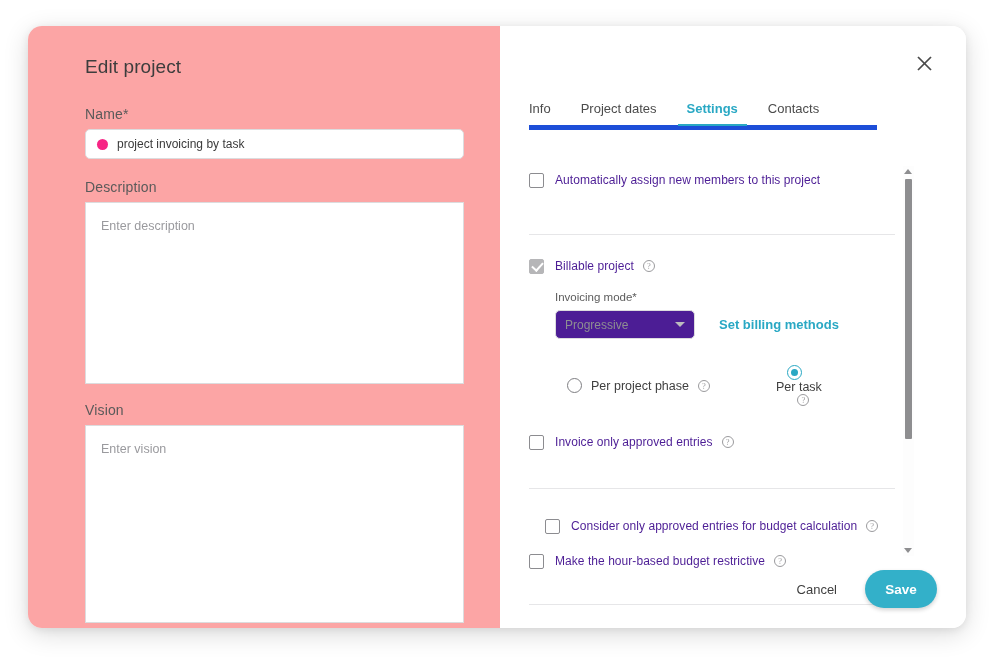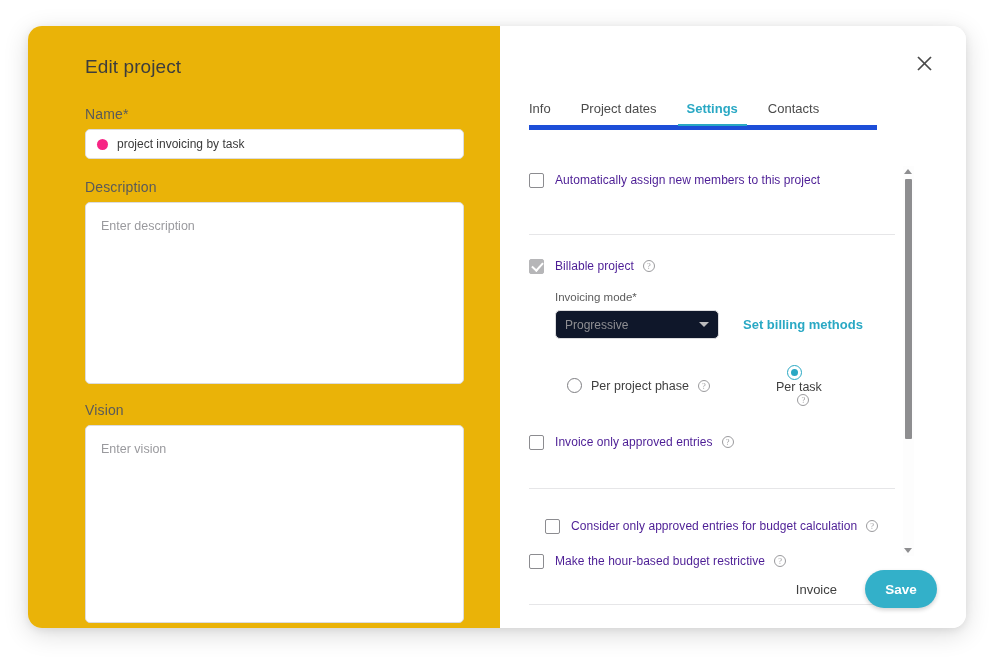--- a/index.html
+++ b/index.html
@@ -23,21 +23,21 @@
     border-radius: 14px;
     background: #ffffff;
     box-shadow: 0 6px 26px rgba(0,0,0,0.14), 0 2px 8px rgba(0,0,0,0.08);
     display: flex;
     overflow: hidden;
   }
 
   
   .left-panel {
     width: 472px;
-    background: #eab308;
+    background: #fca5a5;
     padding: 30px 36px 0 57px;
     position: relative;
   }
 
   .dialog-title {
     font-size: 19px;
     color: #3d3d3d;
     font-weight: 400;
     letter-spacing: .1px;
     margin-bottom: 28px;
@@ -68,21 +68,21 @@
     margin-right: 9px;
   }
   .name-value {
     font-size: 12px;
     color: #3a3a3a;
   }
 
   .text-area {
     background: #ffffff;
     border: 1px solid #dcdcde;
-    border-radius: 5px;
+    border-radius: 0;
     padding: 16px 15px;
     font-size: 12.5px;
     color: #9a9a9e;
   }
   .ta-desc { height: 182px; margin-bottom: 18px; }
   .ta-vision { height: 198px; }
 
   
   .right-panel {
     flex: 1;
@@ -205,29 +205,29 @@
 
   
   .indent { margin-left: 26px; }
   .sub-label {
     font-size: 11.5px;
     color: #5d5d5d;
     margin-bottom: 7px;
   }
   .mode-row { display: flex; align-items: center; }
   .select {
-    width: 164px;
+    width: 140px;
     height: 29px;
     border: 1px solid #dcdcde;
     border-radius: 5px;
     display: flex;
     align-items: center;
     padding: 0 9px;
     cursor: pointer;
-    background: #0f172a;
+    background: #4c1d95;
   }
   .select-value {
     font-size: 12px;
     color: #8e8e92;
     flex: 1;
   }
   .caret {
     width: 0; height: 0;
     border-left: 5px solid transparent;
     border-right: 5px solid transparent;
@@ -441,18 +441,18 @@
       </div>
 
       <div class="sbar">
         <div class="sb-arrow up"></div>
         <div class="sb-thumb"></div>
         <div class="sb-arrow down"></div>
       </div>
     </div>
 
     <div class="footer">
-      <button class="btn-cancel">Invoice</button>
+      <button class="btn-cancel">Cancel</button>
       <button class="btn-save">Save</button>
     </div>
 
   </div>
 </div>
 
 </body></html>

